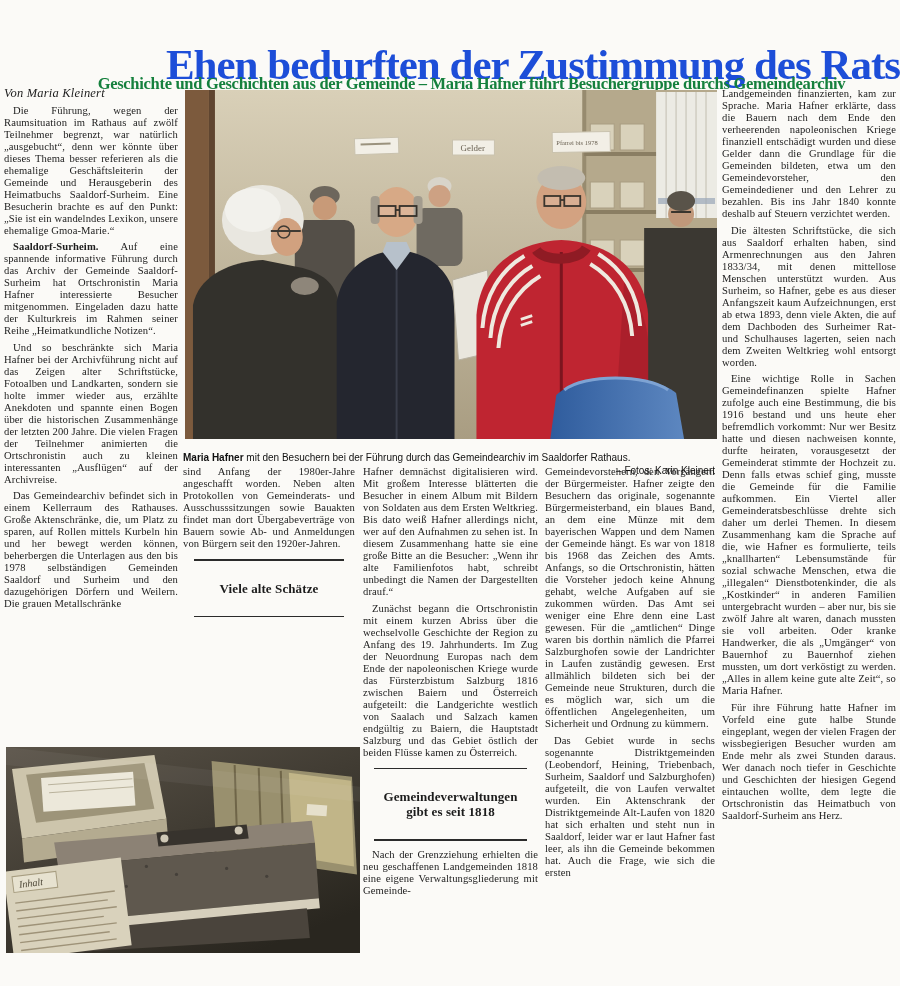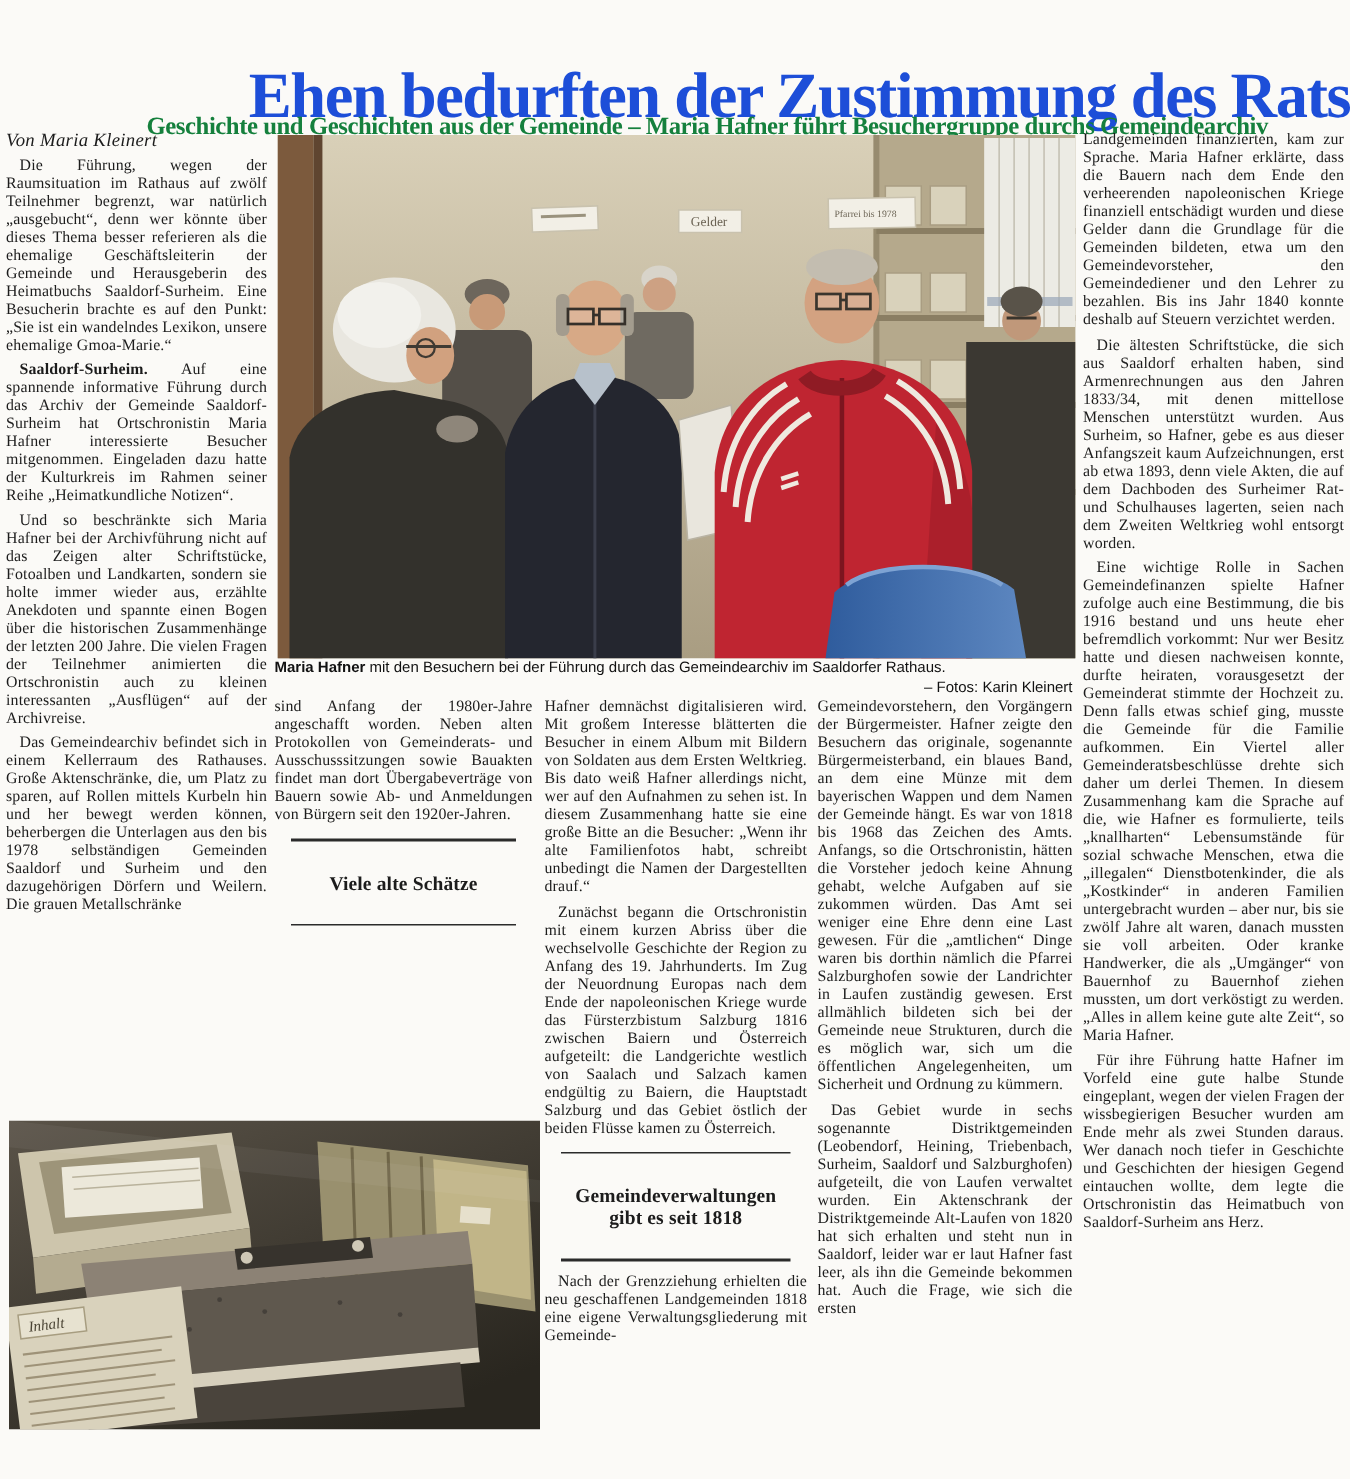--- a/index.html
+++ b/index.html
@@ -28,21 +28,21 @@
   .crosshead { margin:9px 2px 8px; }
   .crosshead .rule { height:1.5px; background:#2b2b2b; margin:0 9px; }
   .crosshead .txt { text-align:center; font-weight:700; font-size:13px; line-height:15px;
                     padding:8px 6px; text-indent:0; margin:12px; }
 
   figure { margin:2px; position:absolute; }
   figure svg { display:block; }
   .photo-main   { left:183px; top:88px;  width:532px; height:349px; }
   .photo-bottom { left:4px;   top:745px; width:354px; height:206px; }
 
-  .caption { position:absolute; font:10px/12.5px "Liberation Sans", sans-serif; color:#111; }
+  .caption { position:absolute; font:10px/12.5px "Liberation Sans", sans-serif; color:#111;margin-top:12px; }
   .caption-main   { left:183px; top:440px; width:532px; height:26px; }
   .caption-main .credit { text-align:right; }
   .caption-bottom { left:4px; top:954px; width:354px; height:30px; }
 </style>
 </head>
 <body>
 
 <div class="page">
 
   <h1 class="headline">Ehen bedurften der Zustimmung des Rats</h1>

